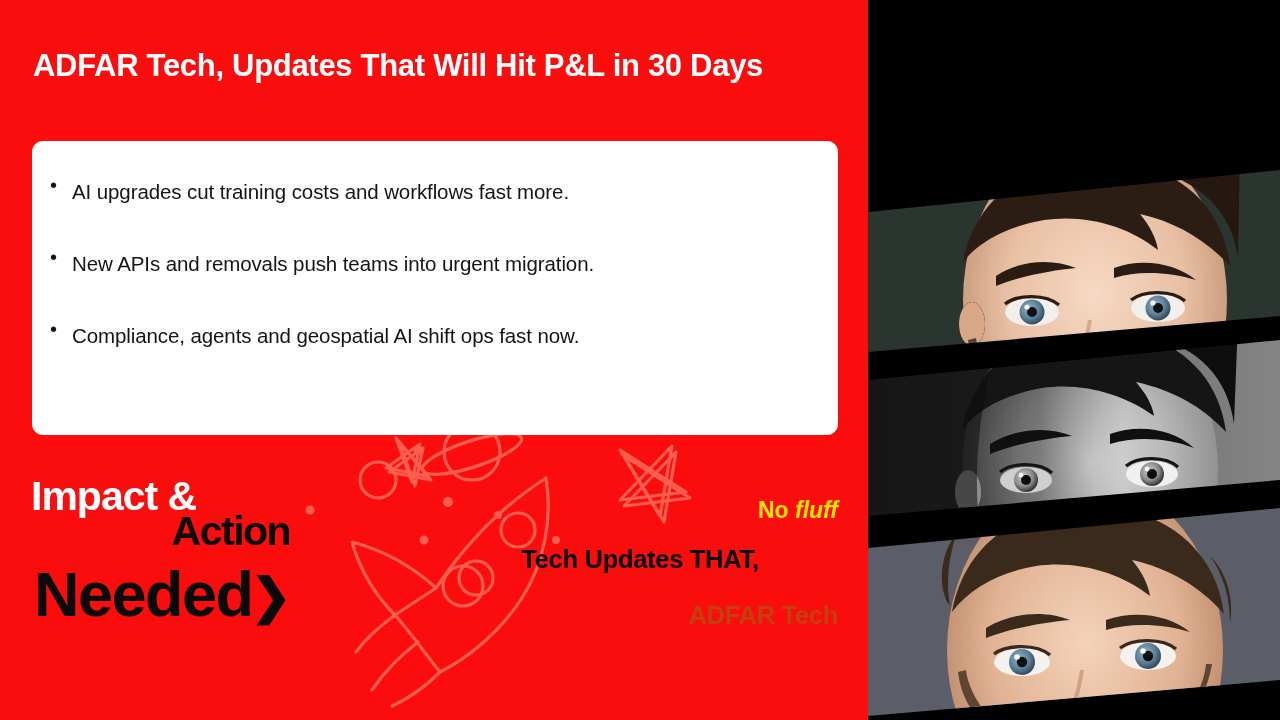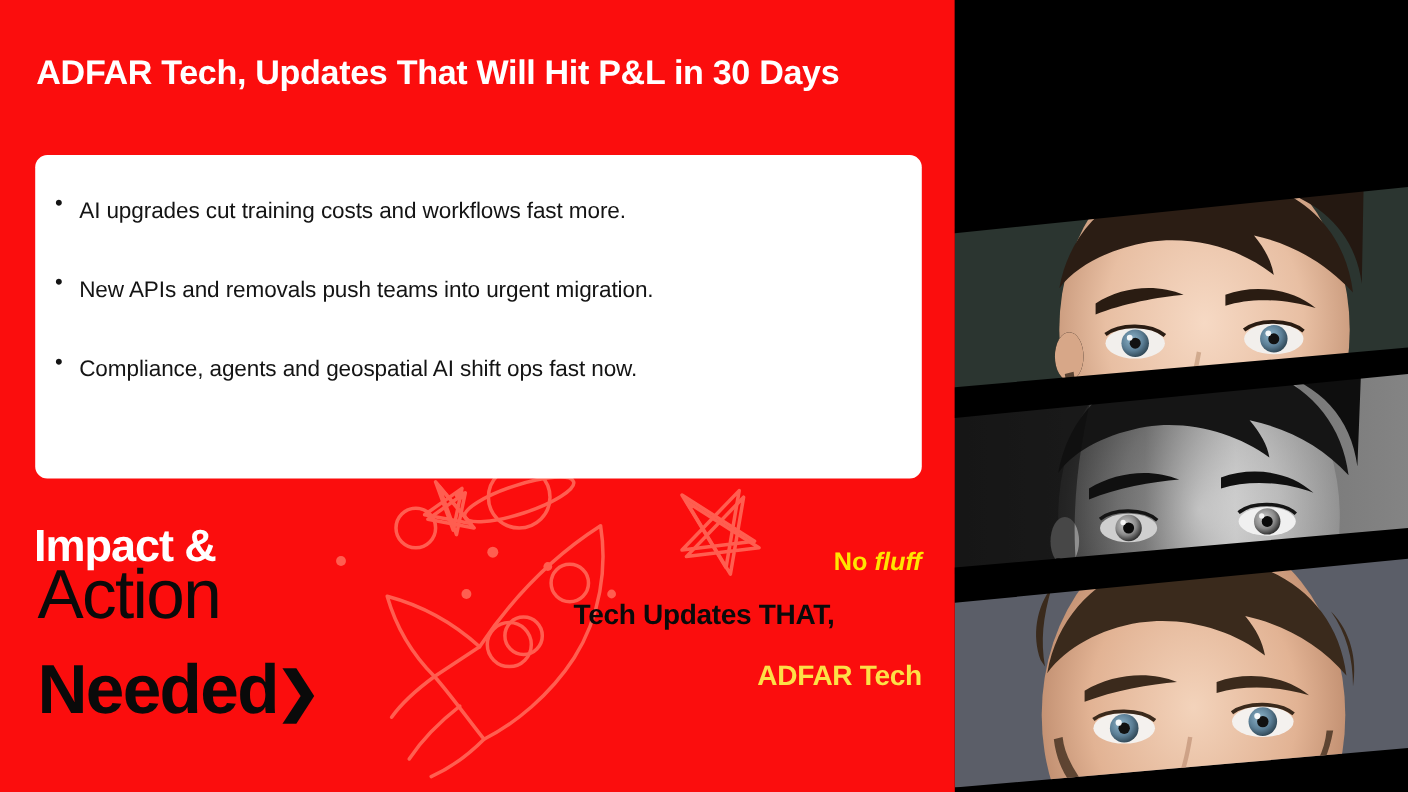--- a/index.html
+++ b/index.html
@@ -76,28 +76,28 @@
   
   .bl-block {
     position:absolute; left:31px; top:476px;
     z-index:6;
   }
   .bl-line1 {
     font-size:41px; font-weight:bold; color:#FFFFFF;
     letter-spacing:-1px; line-height:1.0;
   }
   .bl-line2 {
-    font-size:63px; font-weight:normal; color:#0A0A0A;
+    font-size:41px; font-weight:bold; color:#0A0A0A;
     letter-spacing:-1.5px; line-height:0.98;
-    margin-top:-6px; margin-left:3px;
+    margin-top:-6px; margin-left:3px;text-align:right;
   }
   .bl-line3 {
     font-size:63px; font-weight:bold; color:#0A0A0A;
     letter-spacing:-1.5px; line-height:1.0;
-    margin-top:23px; margin-left:3px;
+    margin-top:12px; margin-left:3px;
     white-space:nowrap;
   }
   .chev { font-size:49px; font-weight:bold; vertical-align:3px; margin-left:-2px; }
 
   
   .br-block {
     position:absolute; right:442px; top:499px;
     width:396px;
     text-align:right;
     z-index:6;
@@ -109,21 +109,21 @@
   }
   .br-nofluff .fl { font-style:italic; }
   .br-l1, .br-l2 {
     font-size:25.5px; font-weight:bold; color:#0A0A0A;
     letter-spacing:-0.3px; line-height:1.0;
     margin-bottom:30px;
     white-space:nowrap;
     text-align:center;
   }
   .br-l3 {
-    font-size:25.5px; font-weight:bold; color:#fde047;
+    font-size:25.5px; font-weight:bold; color:#c2410c;
     letter-spacing:-0.3px; line-height:1.0;
     white-space:nowrap;
   }
 
   
   .photos {
     position:absolute; left:0; top:0;
     width:1280px; height:720px;
     z-index:3;
   }

